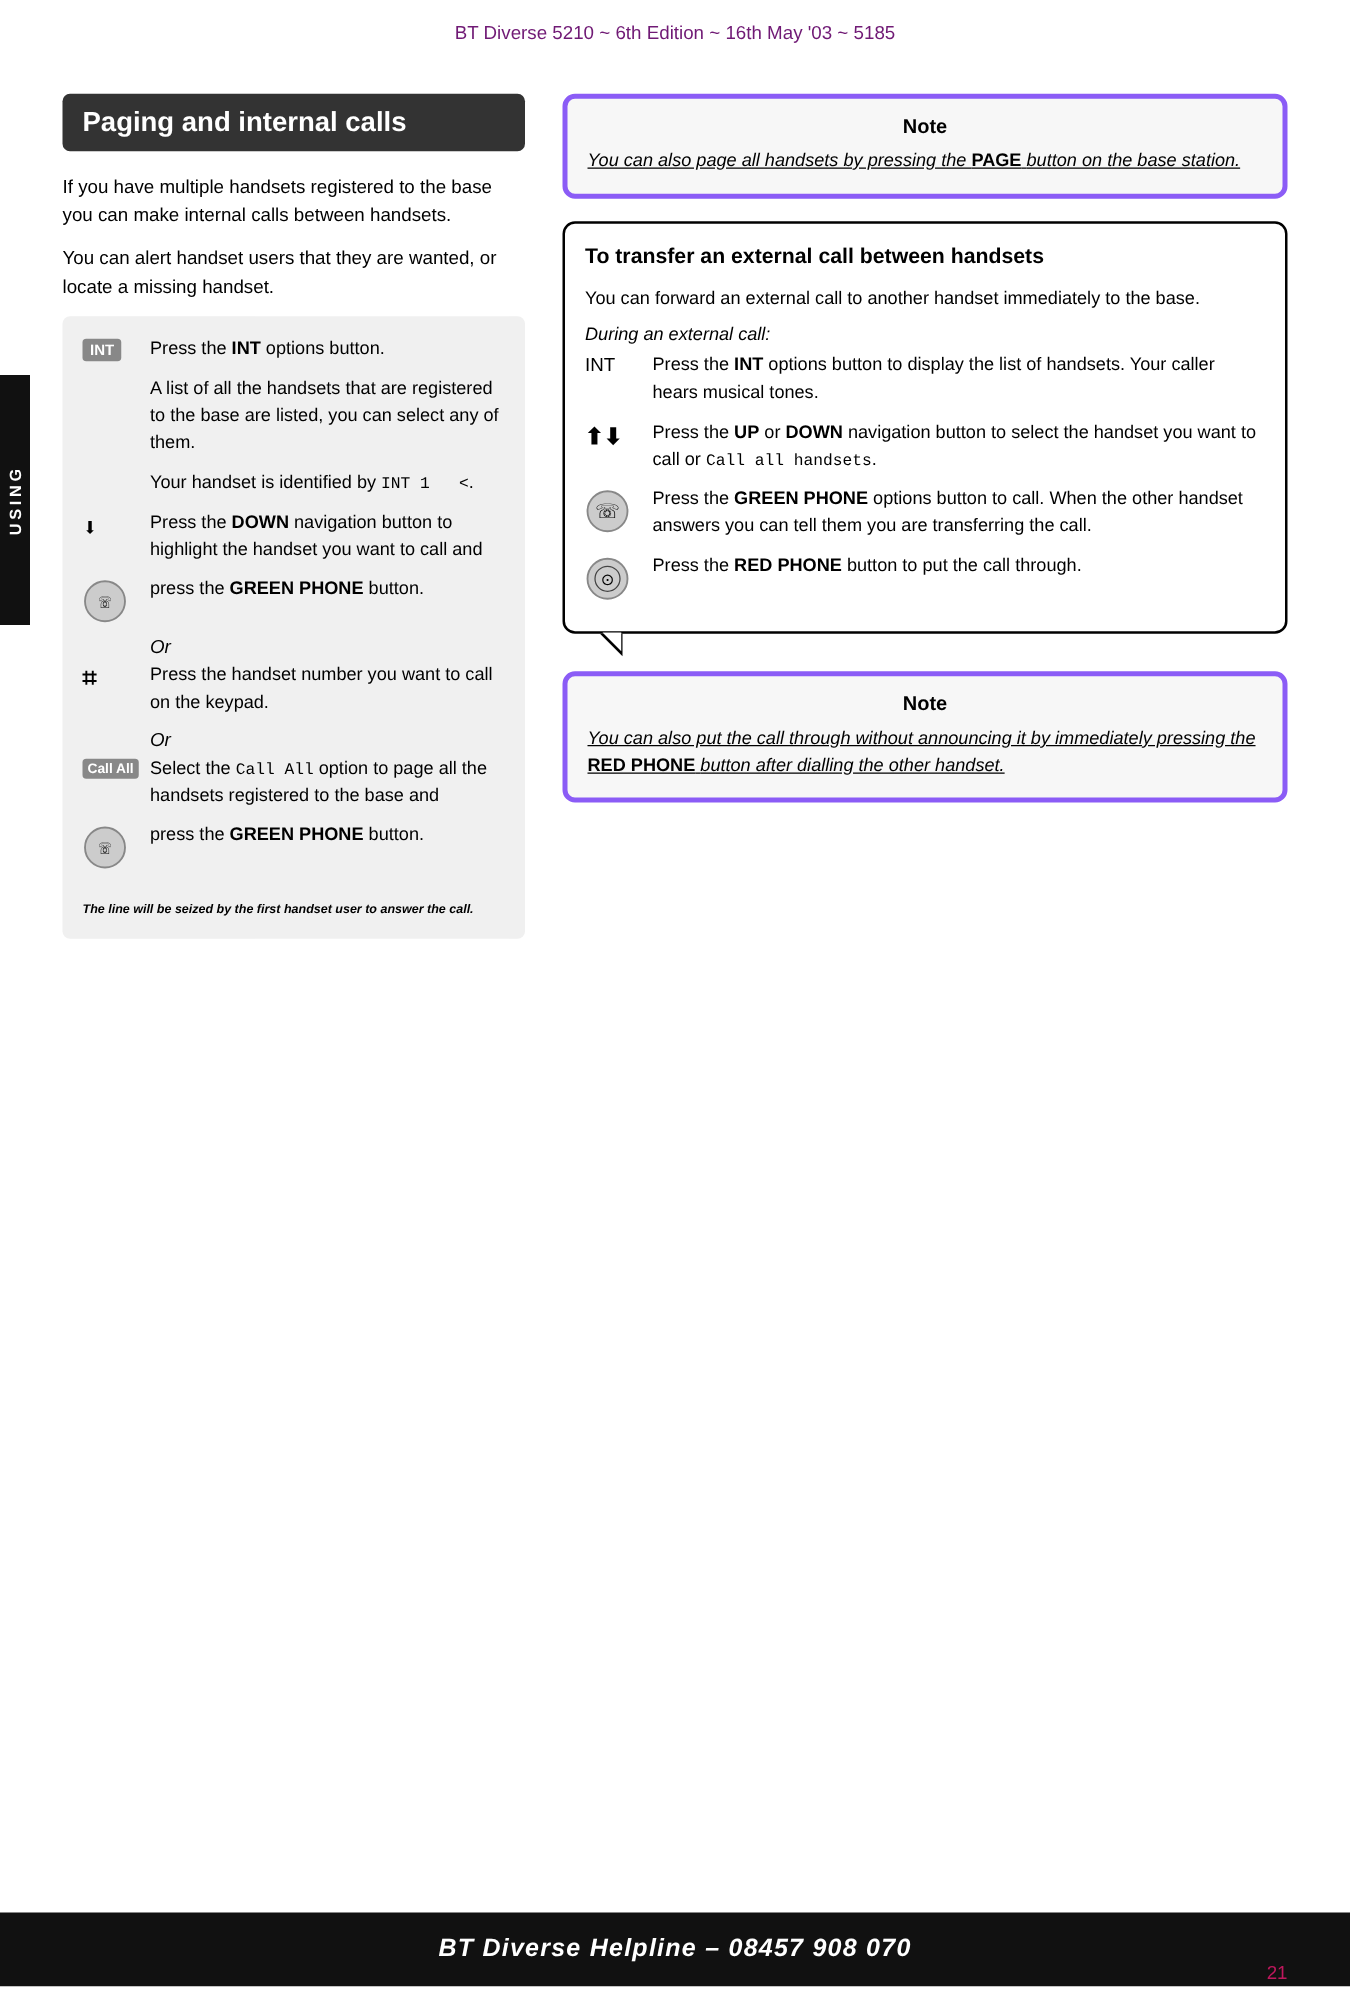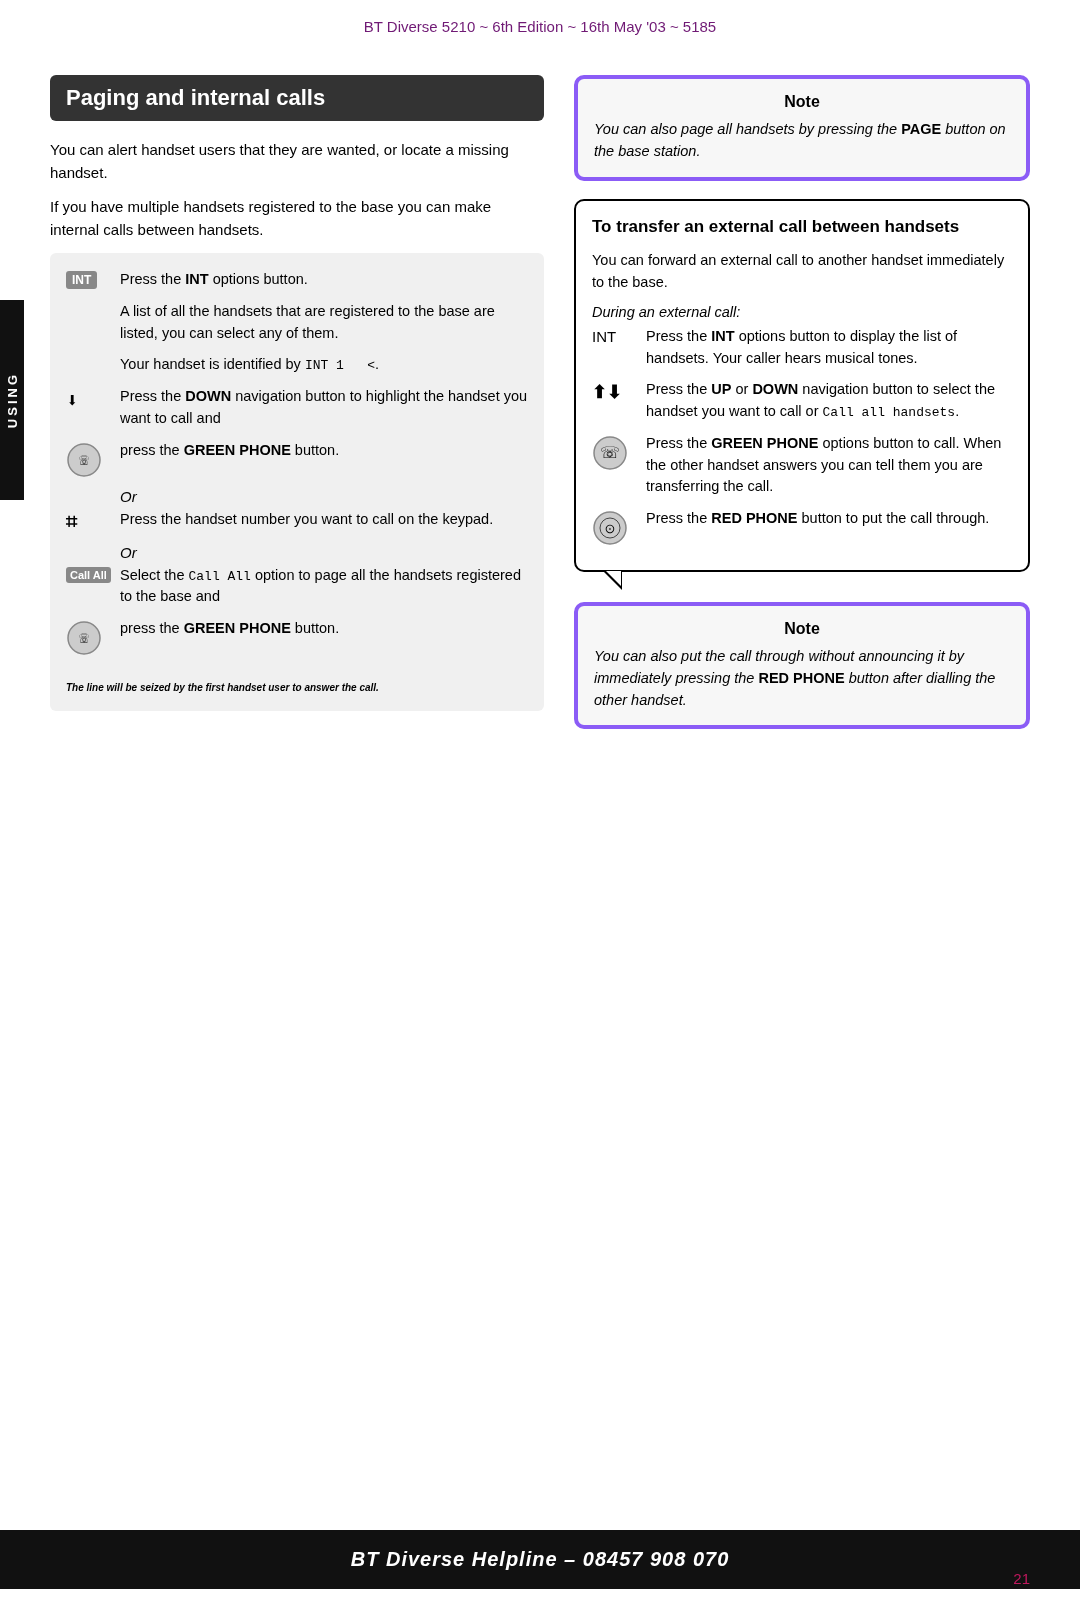--- a/index.html
+++ b/index.html
@@ -20,21 +20,21 @@
     }
     .main-content {
       display: flex;
       flex-direction: row;
       gap: 0;
       padding: 30px 50px 0 50px;
       align-items: flex-start;
     }
     
     .left-col {
-      width: 524px;
+      width: 400px;
       flex-shrink: 0;
       padding-right: 30px;
     }
     .section-title {
       background: #333;
       color: #fff;
       font-size: 22px;
       font-weight: bold;
       padding: 10px 16px;
       border-radius: 6px;
@@ -132,20 +132,21 @@
     .note-box .note-title {
       text-align: center;
       font-weight: bold;
       font-size: 16px;
       margin-bottom: 8px;
     }
     .note-box .note-body {
       font-style: italic;
       font-size: 14.5px;
       line-height: 1.5;
+      text-decoration: underline;
     }
     .note-box .note-body b {
       font-weight: bold;
       font-style: normal;
     }
     .transfer-box {
       border: 2.5px solid #000;
       border-radius: 10px;
       padding: 14px 16px 0 16px;
       margin-bottom: 0;
@@ -278,22 +279,22 @@
 </div>
 
 <div class="page-header">
   <span>BT Diverse 5210 ~ 6th Edition ~ 16th May '03 ~ 5185</span>
 </div>
 
 <div class="main-content">
 
   <div class="left-col">
     <div class="section-title">Paging and internal calls</div>
+    <p class="intro-text">If you have multiple handsets registered to the base you can make internal calls between handsets.</p>
     <p class="intro-text">You can alert handset users that they are wanted, or locate a missing handset.</p>
-    <p class="intro-text">If you have multiple handsets registered to the base you can make internal calls between handsets.</p>
 
     <div class="steps-box">
 
       <div class="step-row">
         <div class="step-icon">
           <span class="badge">INT</span>
         </div>
         <div class="step-text">
           Press the <b>INT</b> options button.
         </div>

